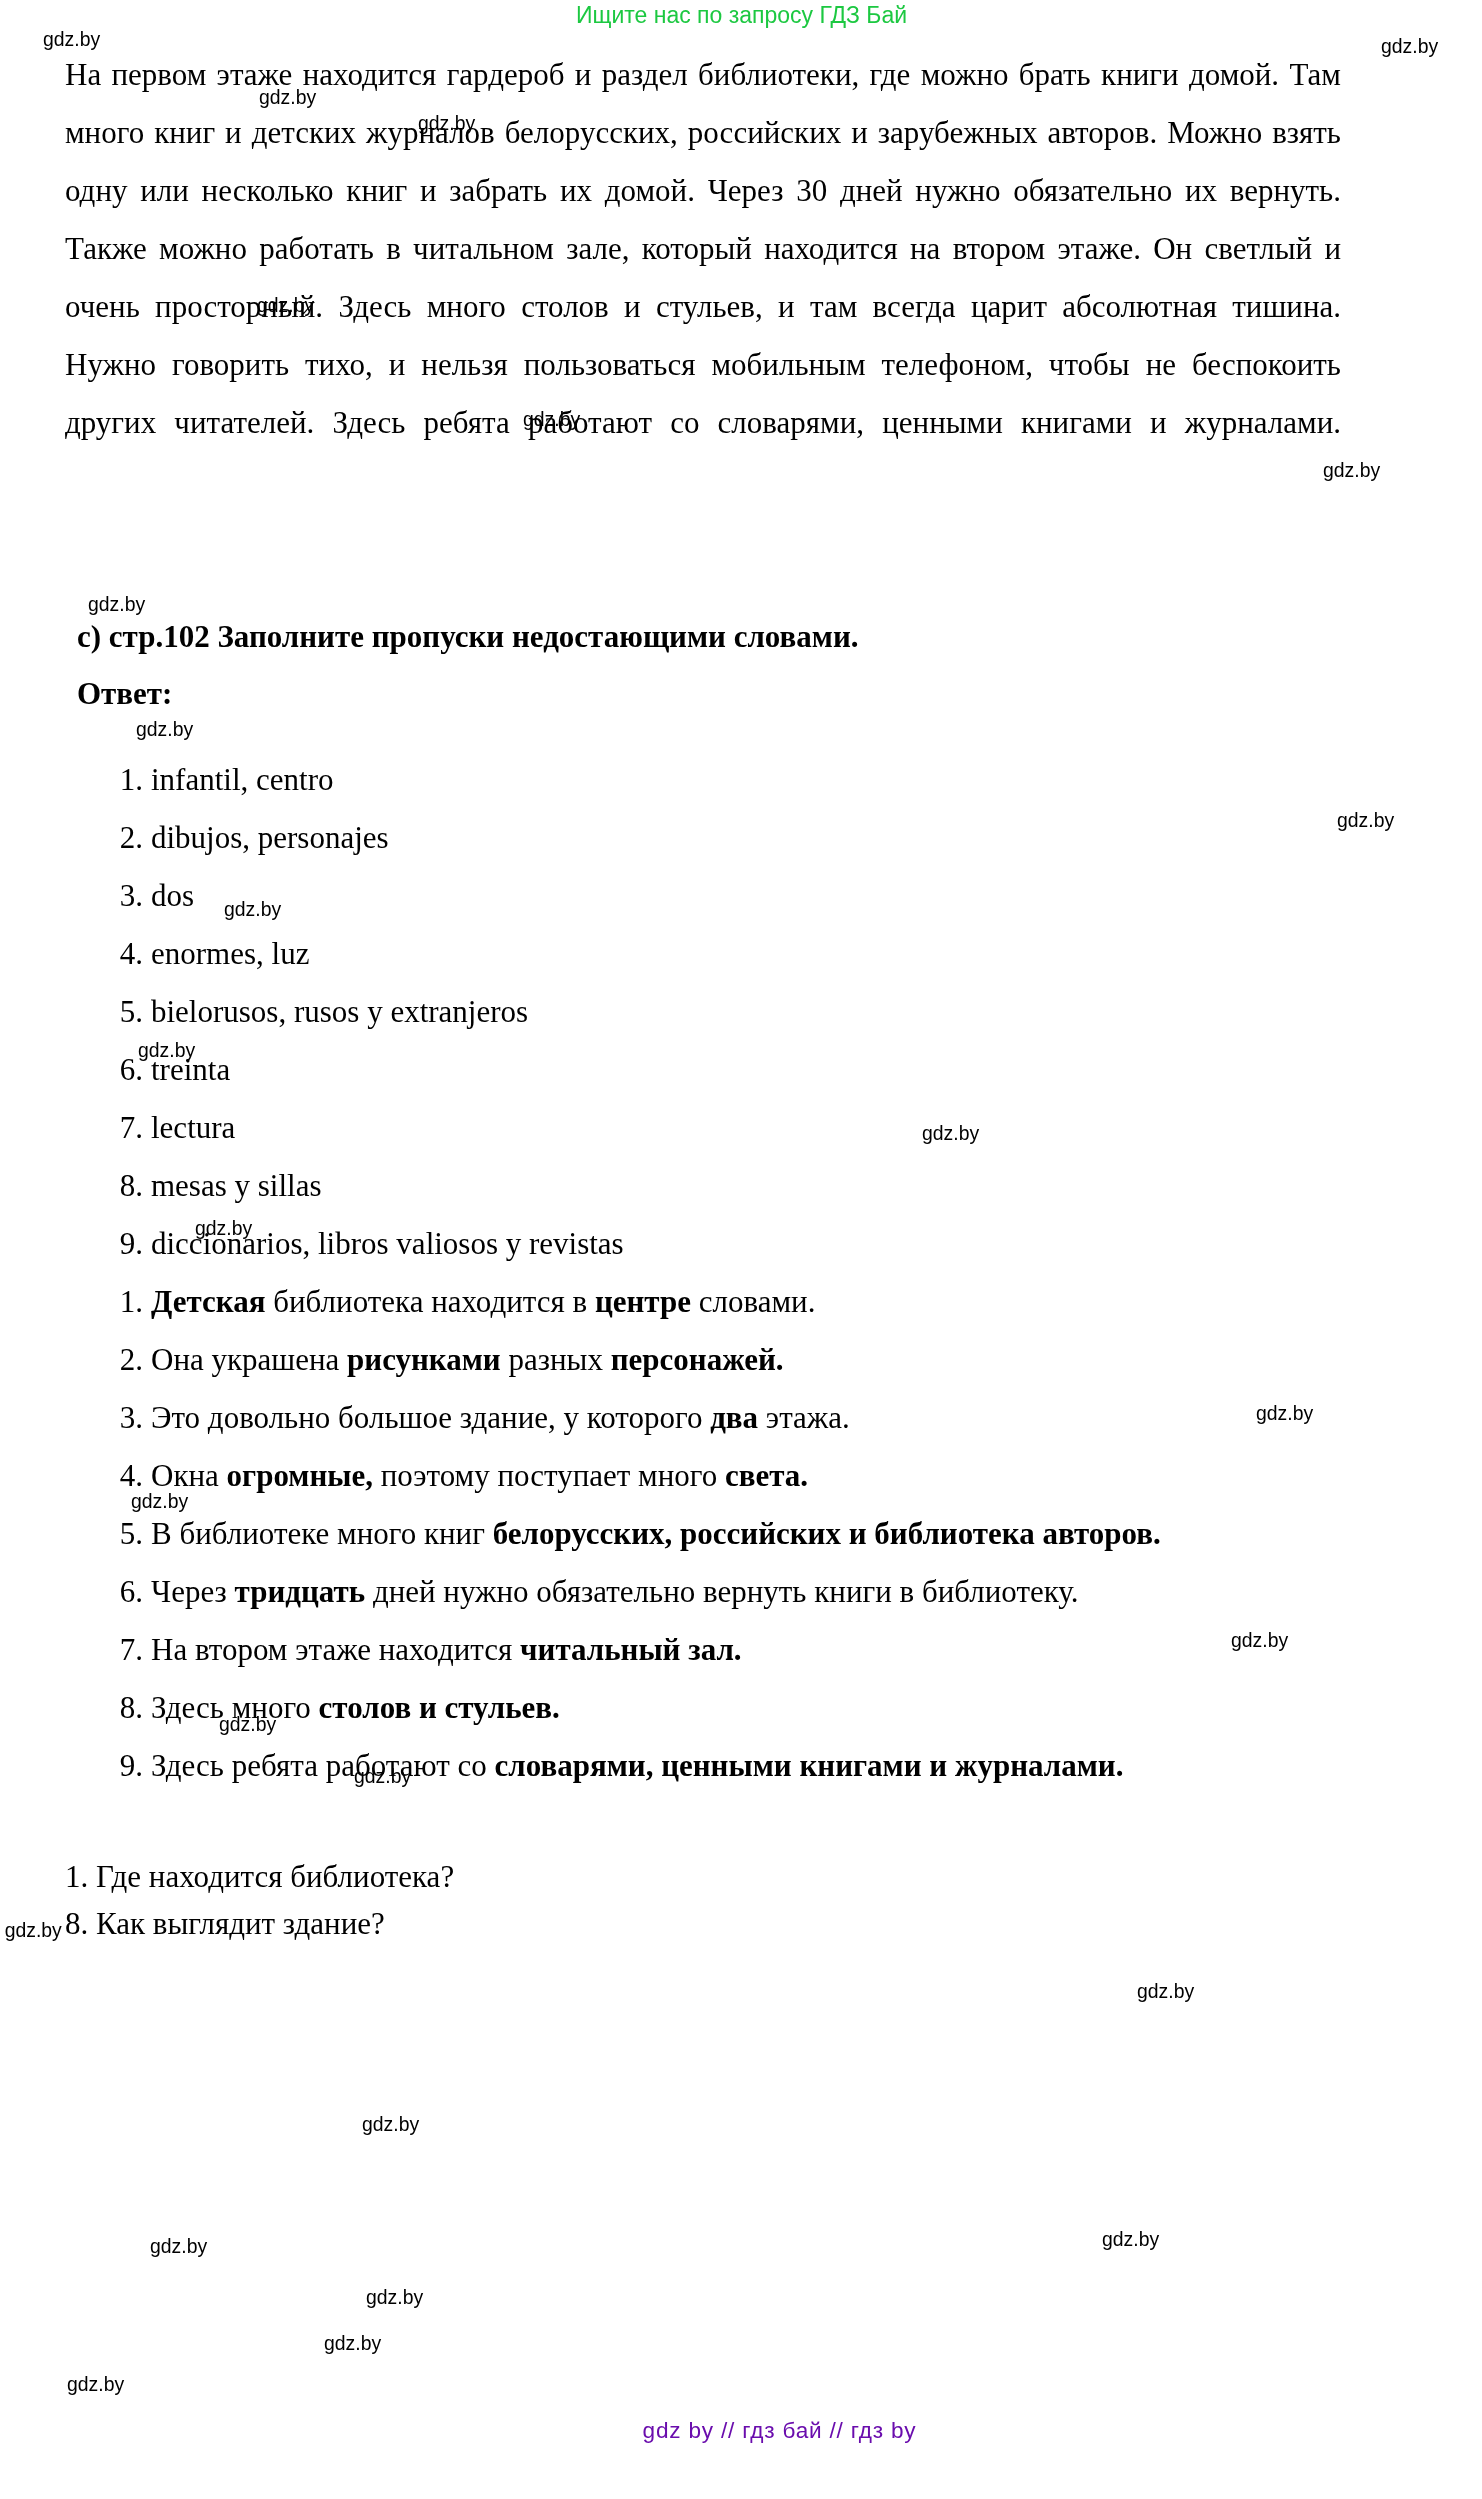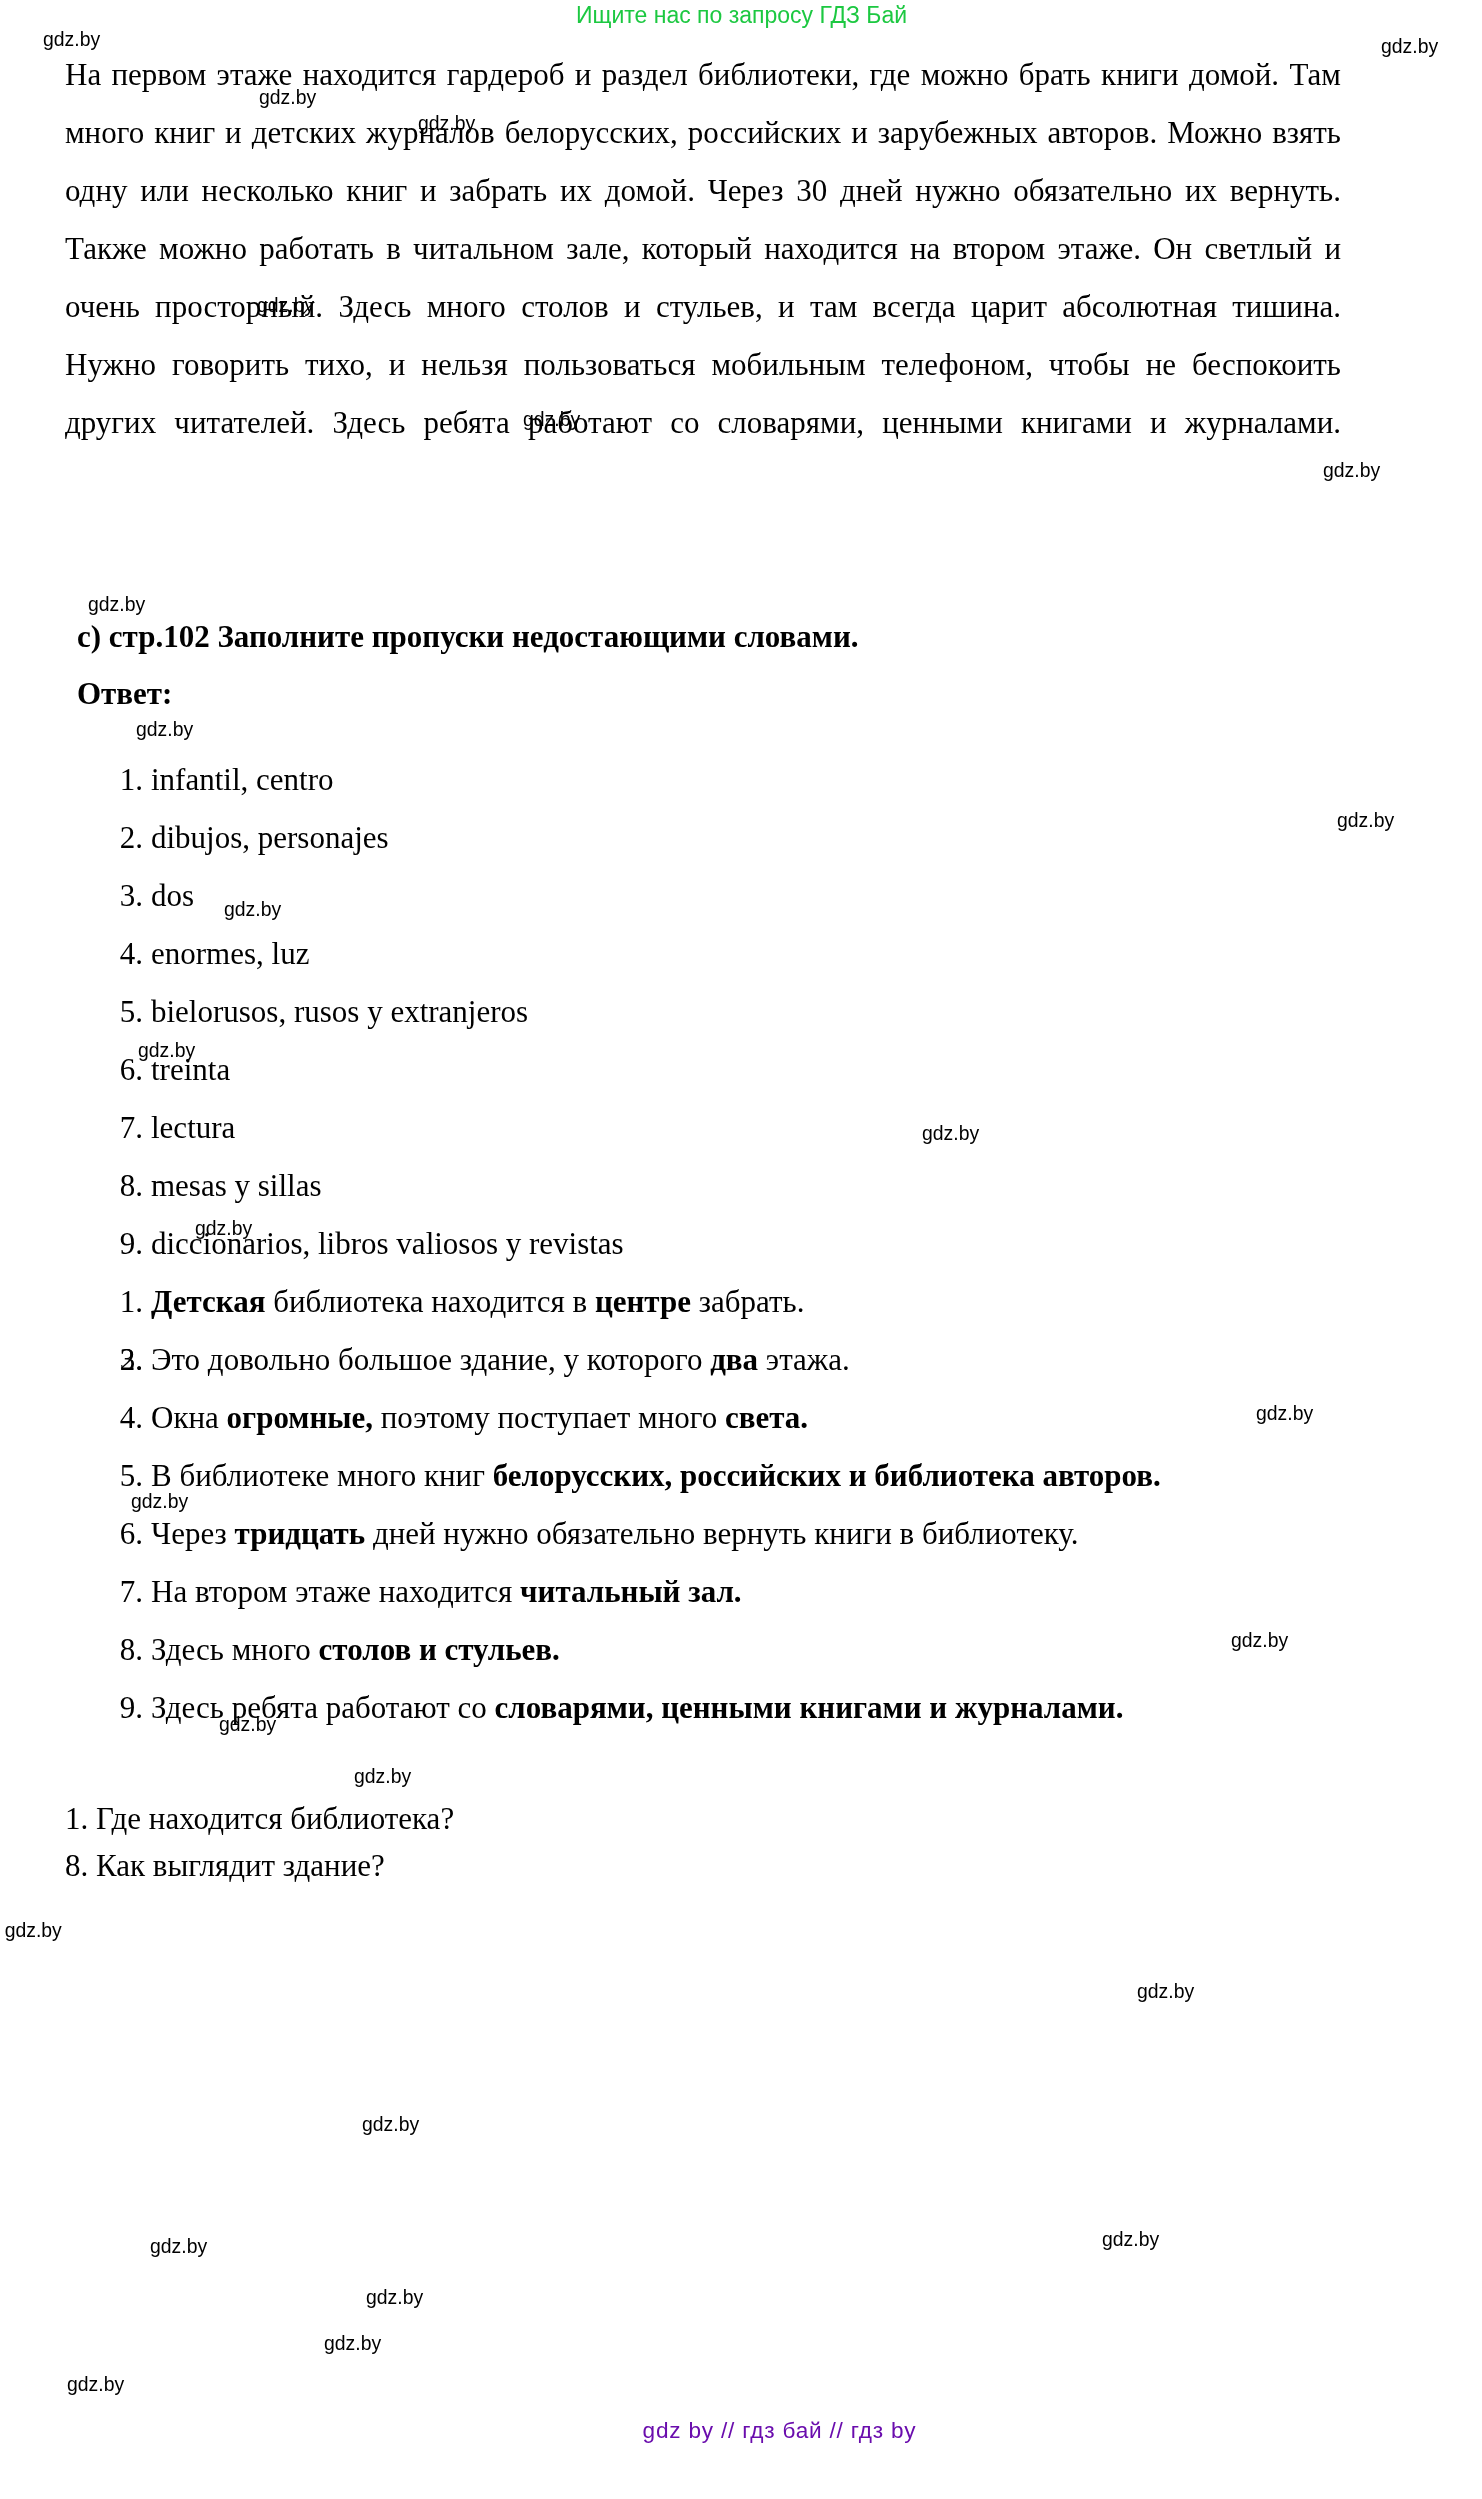--- a/index.html
+++ b/index.html
@@ -182,22 +182,22 @@
         <li><span class="num">3.</span><span>dos</span></li>
         <li><span class="num">4.</span><span>enormes, luz</span></li>
         <li><span class="num">5.</span><span>bielorusos, rusos y extranjeros</span></li>
         <li><span class="num">6.</span><span>treinta</span></li>
         <li><span class="num">7.</span><span>lectura</span></li>
         <li><span class="num">8.</span><span>mesas y sillas</span></li>
         <li><span class="num">9.</span><span>diccionarios, libros valiosos y revistas</span></li>
       </ol>
 
     <ol class="numlist justified" id="russian-list">
-        <li><span class="num">1.</span><span><b>Детская </b><span>библиотека находится в </span><b>центре</b><span> забрать.</span></span></li>
-        <li><span class="num">2.</span></li>
+        <li><span class="num">1.</span><span><b>Детская </b><span>библиотека находится в </span><b>центре</b><span> словами.</span></span></li>
+        <li><span class="num">2.</span><span><span>Она украшена </span><b>рисунками</b><span> разных </span><b>персонажей.</b></span></li>
         <li><span class="num">3.</span><span><span>Это довольно большое здание, у которого </span><b>два</b><span> этажа.</span></span></li>
         <li><span class="num">4.</span><span><span>Окна </span><b>огромные,</b><span> поэтому поступает много </span><b>света.</b></span></li>
         <li><span class="num">5.</span><span><span>В библиотеке много книг </span><b>белорусских, российских и библиотека авторов.</b></span></li>
         <li><span class="num">6.</span><span><span>Через </span><b>тридцать</b><span> дней нужно обязательно вернуть книги в библиотеку.</span></span></li>
         <li><span class="num">7.</span><span><span>На втором этаже находится </span><b>читальный зал.</b></span></li>
         <li><span class="num">8.</span><span><span>Здесь много </span><b>столов и стульев.</b></span></li>
         <li><span class="num">9.</span><span><span>Здесь ребята работают со </span><b>словарями, ценными книгами и журналами.</b></span></li>
       </ol>
 
     <div class="spacer-md"></div>

